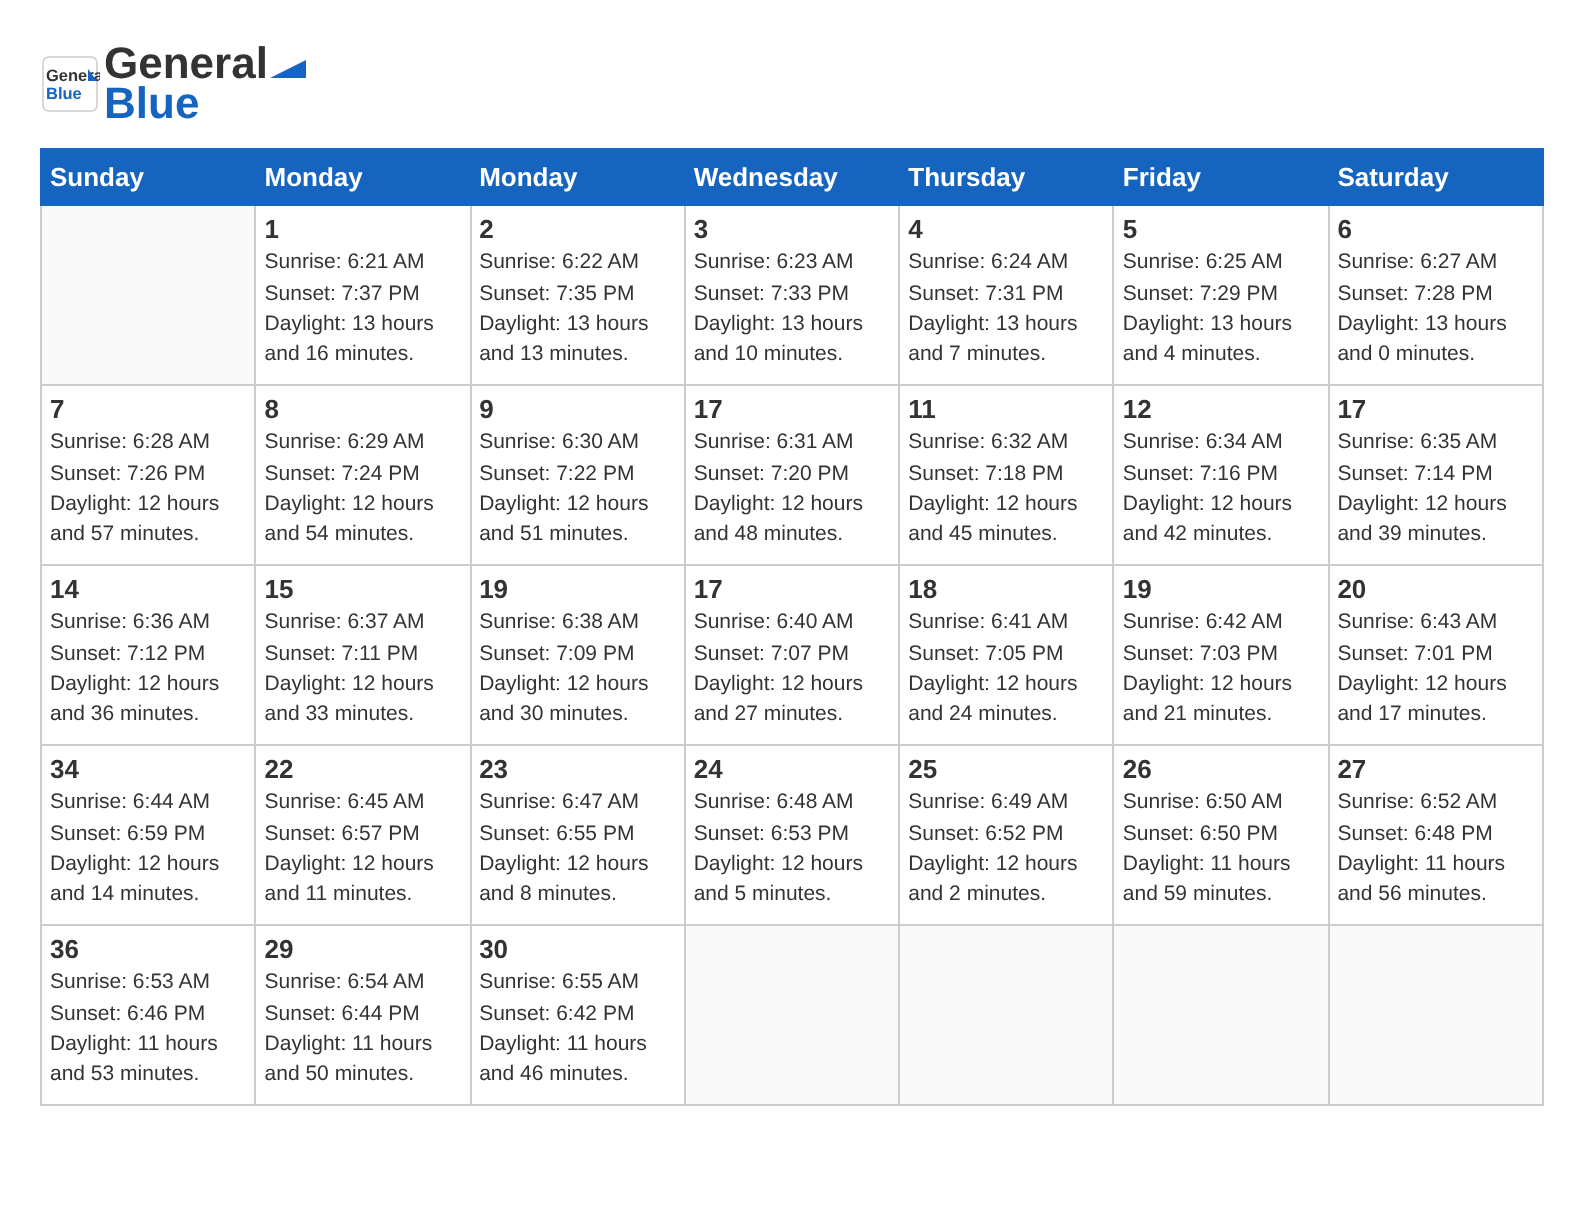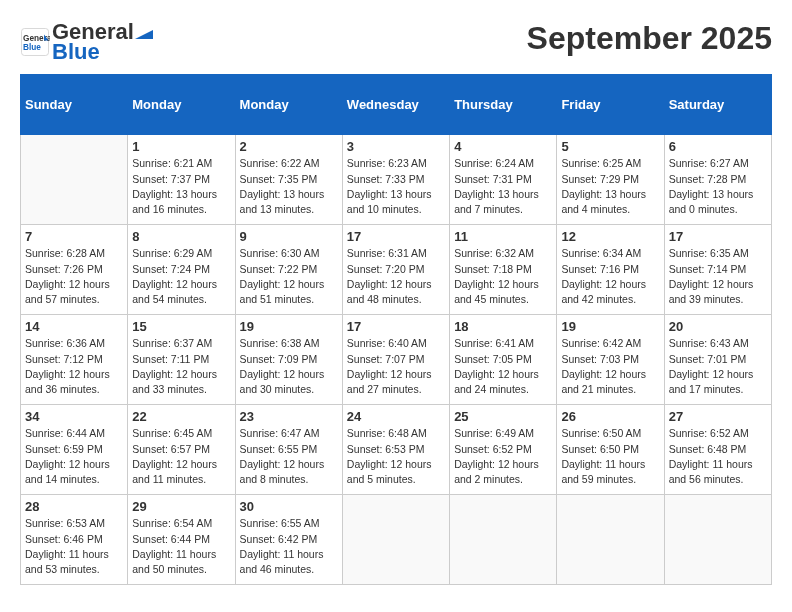--- a/index.html
+++ b/index.html
@@ -45,21 +45,21 @@
       color: #555;
     }
     .calendar {
       width: 100%;
       border-collapse: collapse;
       font-size: 11px;
     }
     .calendar thead th {
       background: #1565c0;
       color: #fff;
-      padding: 22px 4px;
+      padding: 6px 4px;
       text-align: left;
       font-size: 13px;
       font-weight: bold;
       border: 1px solid #1565c0;
     }
     .calendar tbody td {
       border: 1px solid #ccc;
       vertical-align: top;
       padding: 4px;
       width: calc(100% / 7);
@@ -97,21 +97,20 @@
       <div style="display:flex; align-items:baseline;">
         <span class="logo-text logo-general">General</span>
         <svg width="18" height="18" viewBox="0 0 18 18" style="margin: 0 1px;">
           <polygon points="0,18 18,9 18,18" fill="#1565c0"></polygon>
         </svg>
       </div>
       <span class="logo-text logo-blue" style="display:block; margin-top:-4px;">Blue</span>
     </div>
   </div>
   <div class="title-block">
-    <div class="month-title">September 2025</div>
   </div>
 </div>
 
 <table class="calendar">
   <thead>
     <tr>
     <th>Sunday</th>
         <th>Monday</th>
         <th>Monday</th>
         <th>Wednesday</th>
@@ -233,21 +232,21 @@
           <span class="day-number">26</span>
           <div class="day-info">Sunrise: 6:50 AM<br>Sunset: 6:50 PM<br>Daylight: 11 hours<br>and 59 minutes.</div>
         </td>
         <td>
           <span class="day-number">27</span>
           <div class="day-info">Sunrise: 6:52 AM<br>Sunset: 6:48 PM<br>Daylight: 11 hours<br>and 56 minutes.</div>
         </td>
       </tr>
       <tr>
         <td>
-          <span class="day-number">28</span>
+          <span class="day-number">36</span>
           <div class="day-info">Sunrise: 6:53 AM<br>Sunset: 6:46 PM<br>Daylight: 11 hours<br>and 53 minutes.</div>
         </td>
         <td>
           <span class="day-number">29</span>
           <div class="day-info">Sunrise: 6:54 AM<br>Sunset: 6:44 PM<br>Daylight: 11 hours<br>and 50 minutes.</div>
         </td>
         <td>
           <span class="day-number">30</span>
           <div class="day-info">Sunrise: 6:55 AM<br>Sunset: 6:42 PM<br>Daylight: 11 hours<br>and 46 minutes.</div>
         </td>

